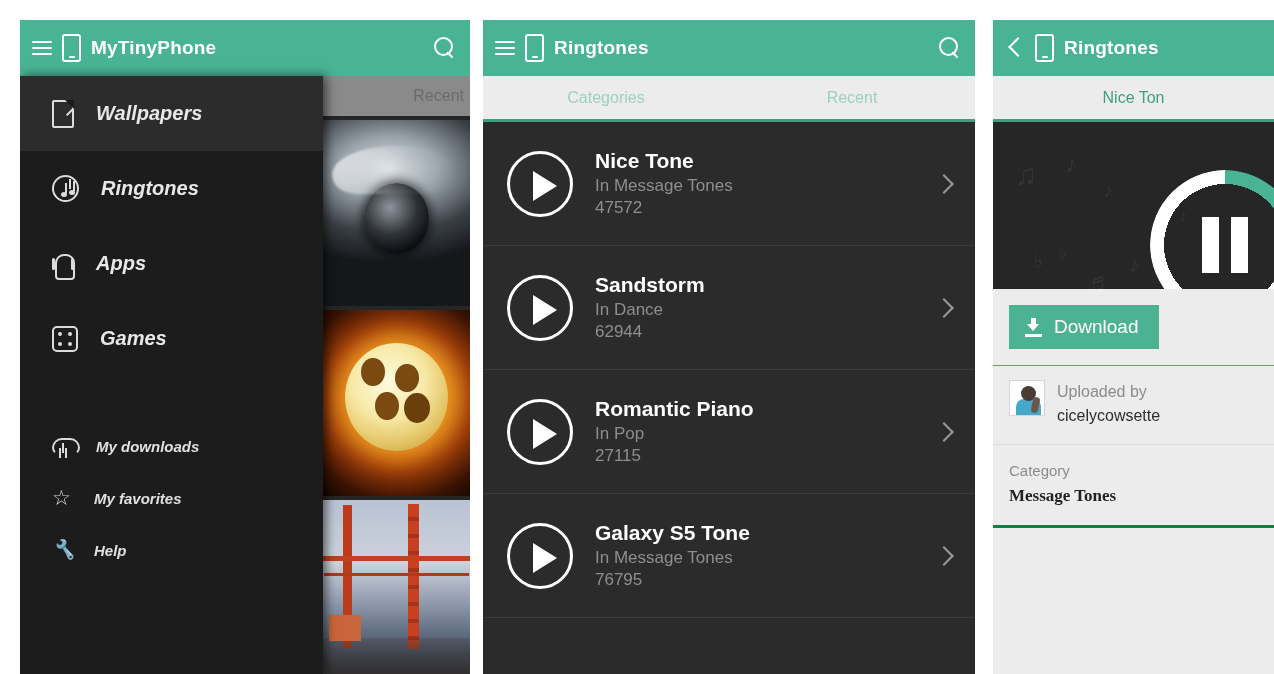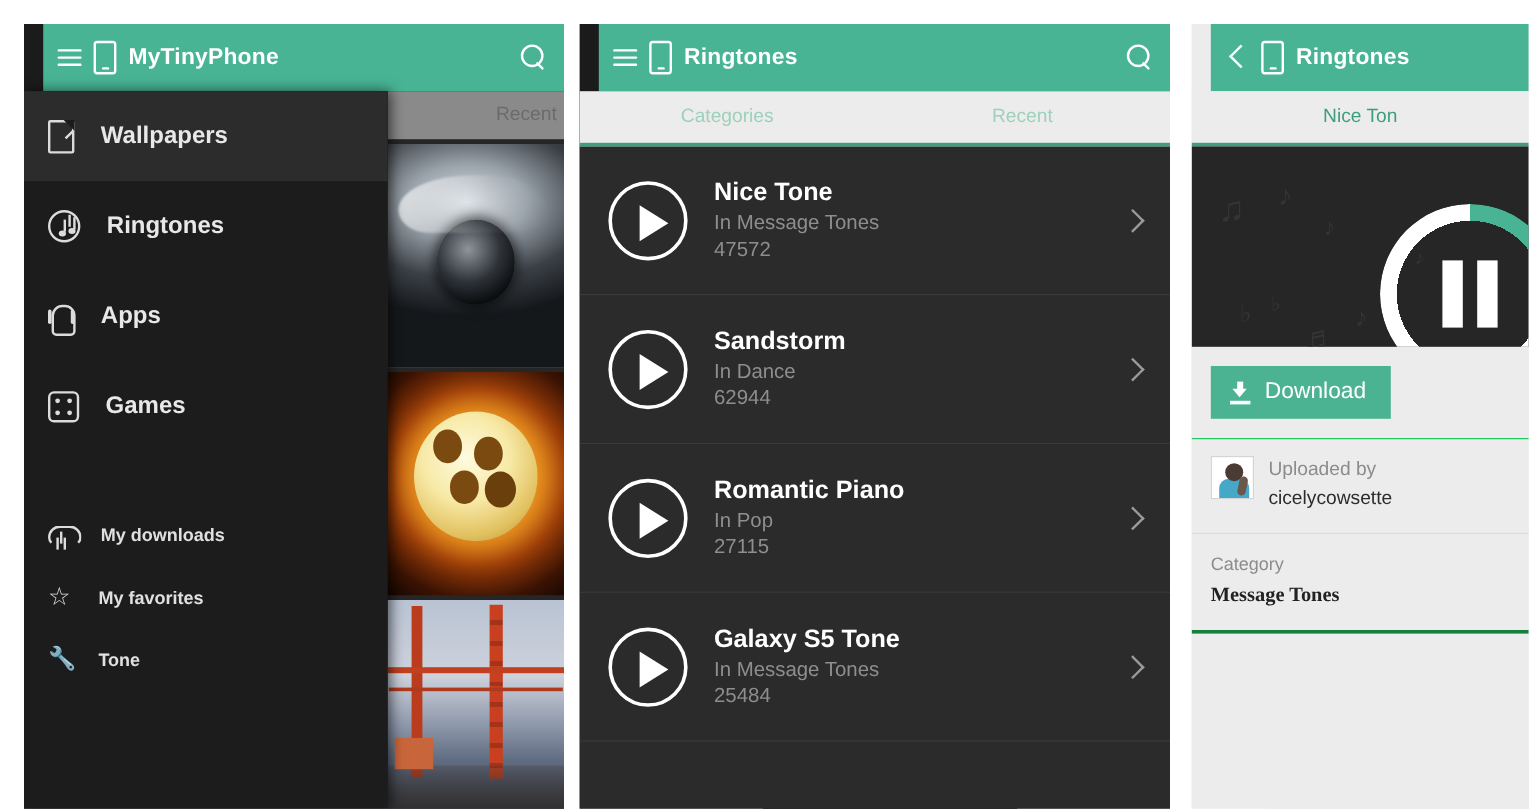--- a/index.html
+++ b/index.html
@@ -11,21 +11,21 @@
   }
   .stage { position: relative; width: 1274px; height: 674px; background:#fff; }
 
   
   .panel { position: absolute; top: 20px; overflow: hidden; background: #1b1b1b; }
 
   
   .appbar {
     height: 56px; background: #48b494;
     display: flex; align-items: center; gap: 10px;
-    padding: 0 14px 0 12px; color: #fff; position: relative; margin-left: 16px;
+    padding: 0 14px 0 12px; color: #fff; position: relative;
   }
   .appbar .title {
     font-size: 19px; font-weight: bold; letter-spacing: .2px;
     white-space: nowrap; color:#ffffff;
   }
   .ic { display:inline-block; flex:0 0 auto; }
   
   .ic-menu { width: 20px; height: 15px; position: relative; }
   .ic-menu i { position:absolute; left:0; width:100%; height:2.4px; background:#fff; border-radius:1px; }
   .ic-menu i:nth-child(1){ top:0; }
@@ -112,21 +112,21 @@
   }
   .bridge-base { position:absolute; left:0; bottom:0; width:100%; height:26%;
     background: linear-gradient(180deg, rgba(60,50,45,.25), #2c2824); }
   .bridge-box { position:absolute; left:4%; top:62%; width:22%; height:14%; background:#c9653a; }
 
   .drawer {
     position:absolute; left:0; top:0; width:303px; height:100%;
     background:#1c1c1c; box-shadow: 3px 0 10px rgba(0,0,0,.6);
   }
   .drawer-item {
-    display:flex; align-items:center; gap:22px; padding:0 0 0 20px; color:#e8e8e8;
+    display:flex; align-items:center; gap:22px; padding:0 0 0 32px; color:#e8e8e8;font-style:italic;
   }
   .drawer-item.primary { height:75px; font-size:20px; font-weight:bold; }
   .drawer-item.primary.selected { background:#2c2c2c; }
   .drawer-item.secondary { height:52px; font-size:15px; font-weight:bold; color:#e0e0e0; gap:20px; }
   .drawer-spacer { height: 44px; }
 
   .gl { flex:0 0 auto; display:inline-block; position:relative; }
   
   .gl-page { width:22px; height:28px; border:2px solid #dcdcdc; border-radius:2px; }
   .gl-page:after{ content:""; position:absolute; right:-2px; top:-2px; border-width:0 9px 9px 0; border-style:solid; border-color:#1c1c1c #1c1c1c transparent transparent; }
@@ -281,21 +281,21 @@
         <div class="drawer-item secondary">
           <span class="gl gl-cloud"></span>
           <span>My downloads</span>
         </div>
         <div class="drawer-item secondary">
           <span class="gl gl-star">☆</span>
           <span>My favorites</span>
         </div>
         <div class="drawer-item secondary">
           <span class="gl gl-wrench">🔧</span>
-          <span>Tone</span>
+          <span>Help</span>
         </div>
       </div>
     </div>
   </div>
 
   <div class="panel" id="panel-list">
     <div class="appbar">
       <span class="ic ic-menu">
           <i></i>
           <i></i>
@@ -337,21 +337,21 @@
           <div class="row-sub">In Pop</div>
           <div class="row-id">27115</div>
         </div>
         <div class="chev"></div>
       </div>
       <div class="row">
         <div class="play-btn"></div>
         <div class="row-text">
           <div class="row-title">Galaxy S5 Tone</div>
           <div class="row-sub">In Message Tones</div>
-          <div class="row-id">25484</div>
+          <div class="row-id">76795</div>
         </div>
         <div class="chev"></div>
       </div>
     </div>
   </div>
 
   <div class="panel" id="panel-detail">
     <div class="appbar">
       <span class="ic ic-back"></span>
       <span class="ic ic-phone"></span>

